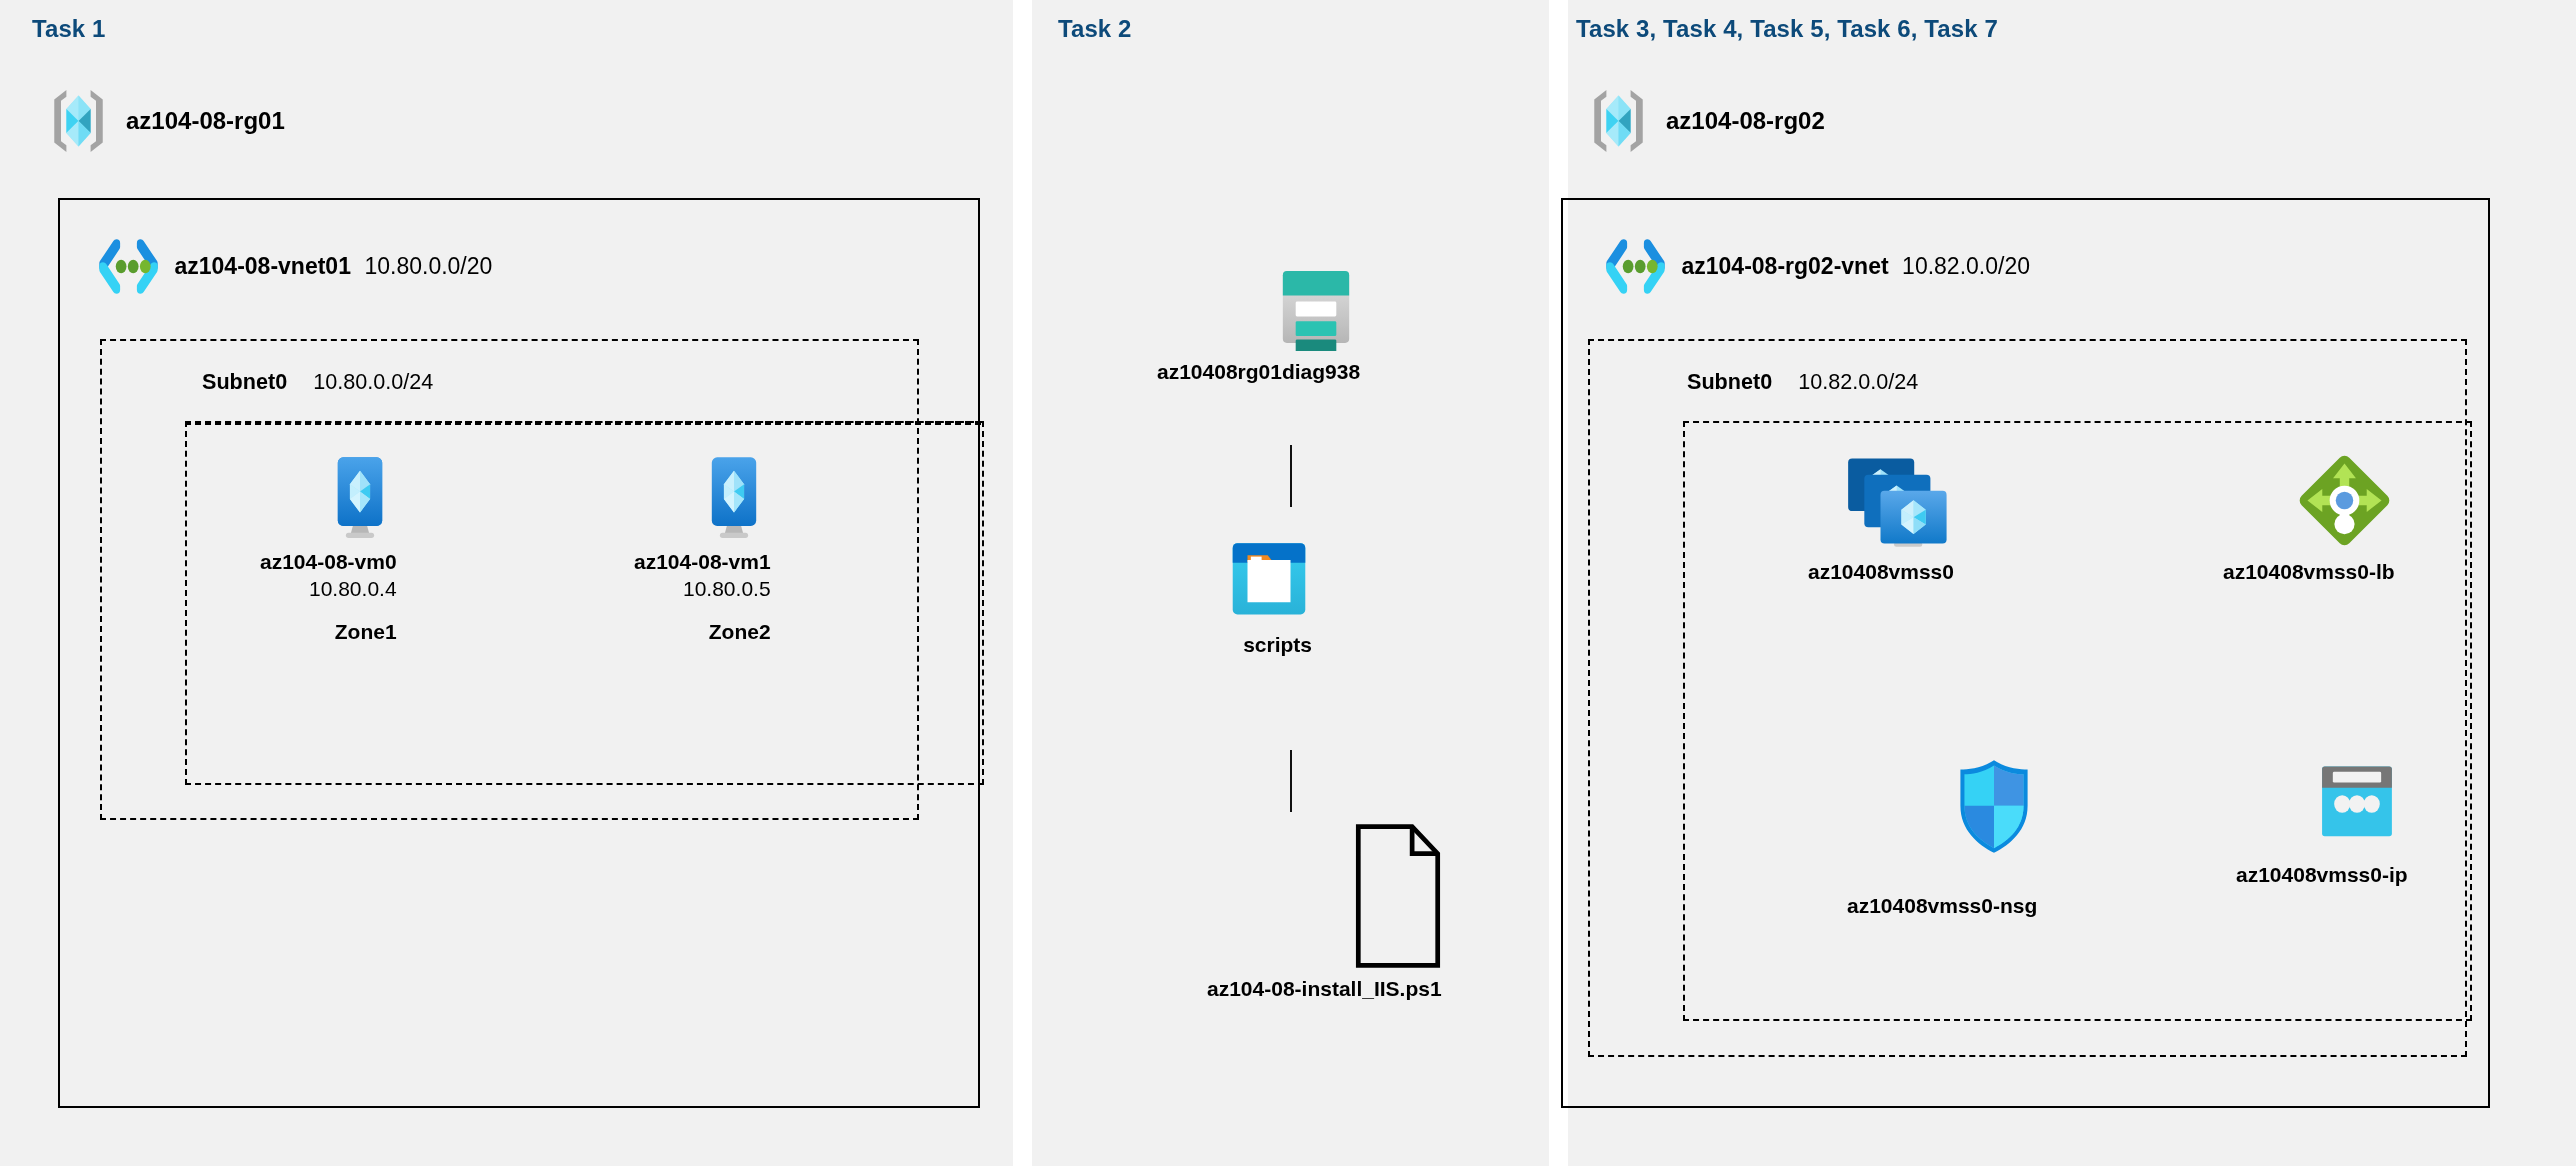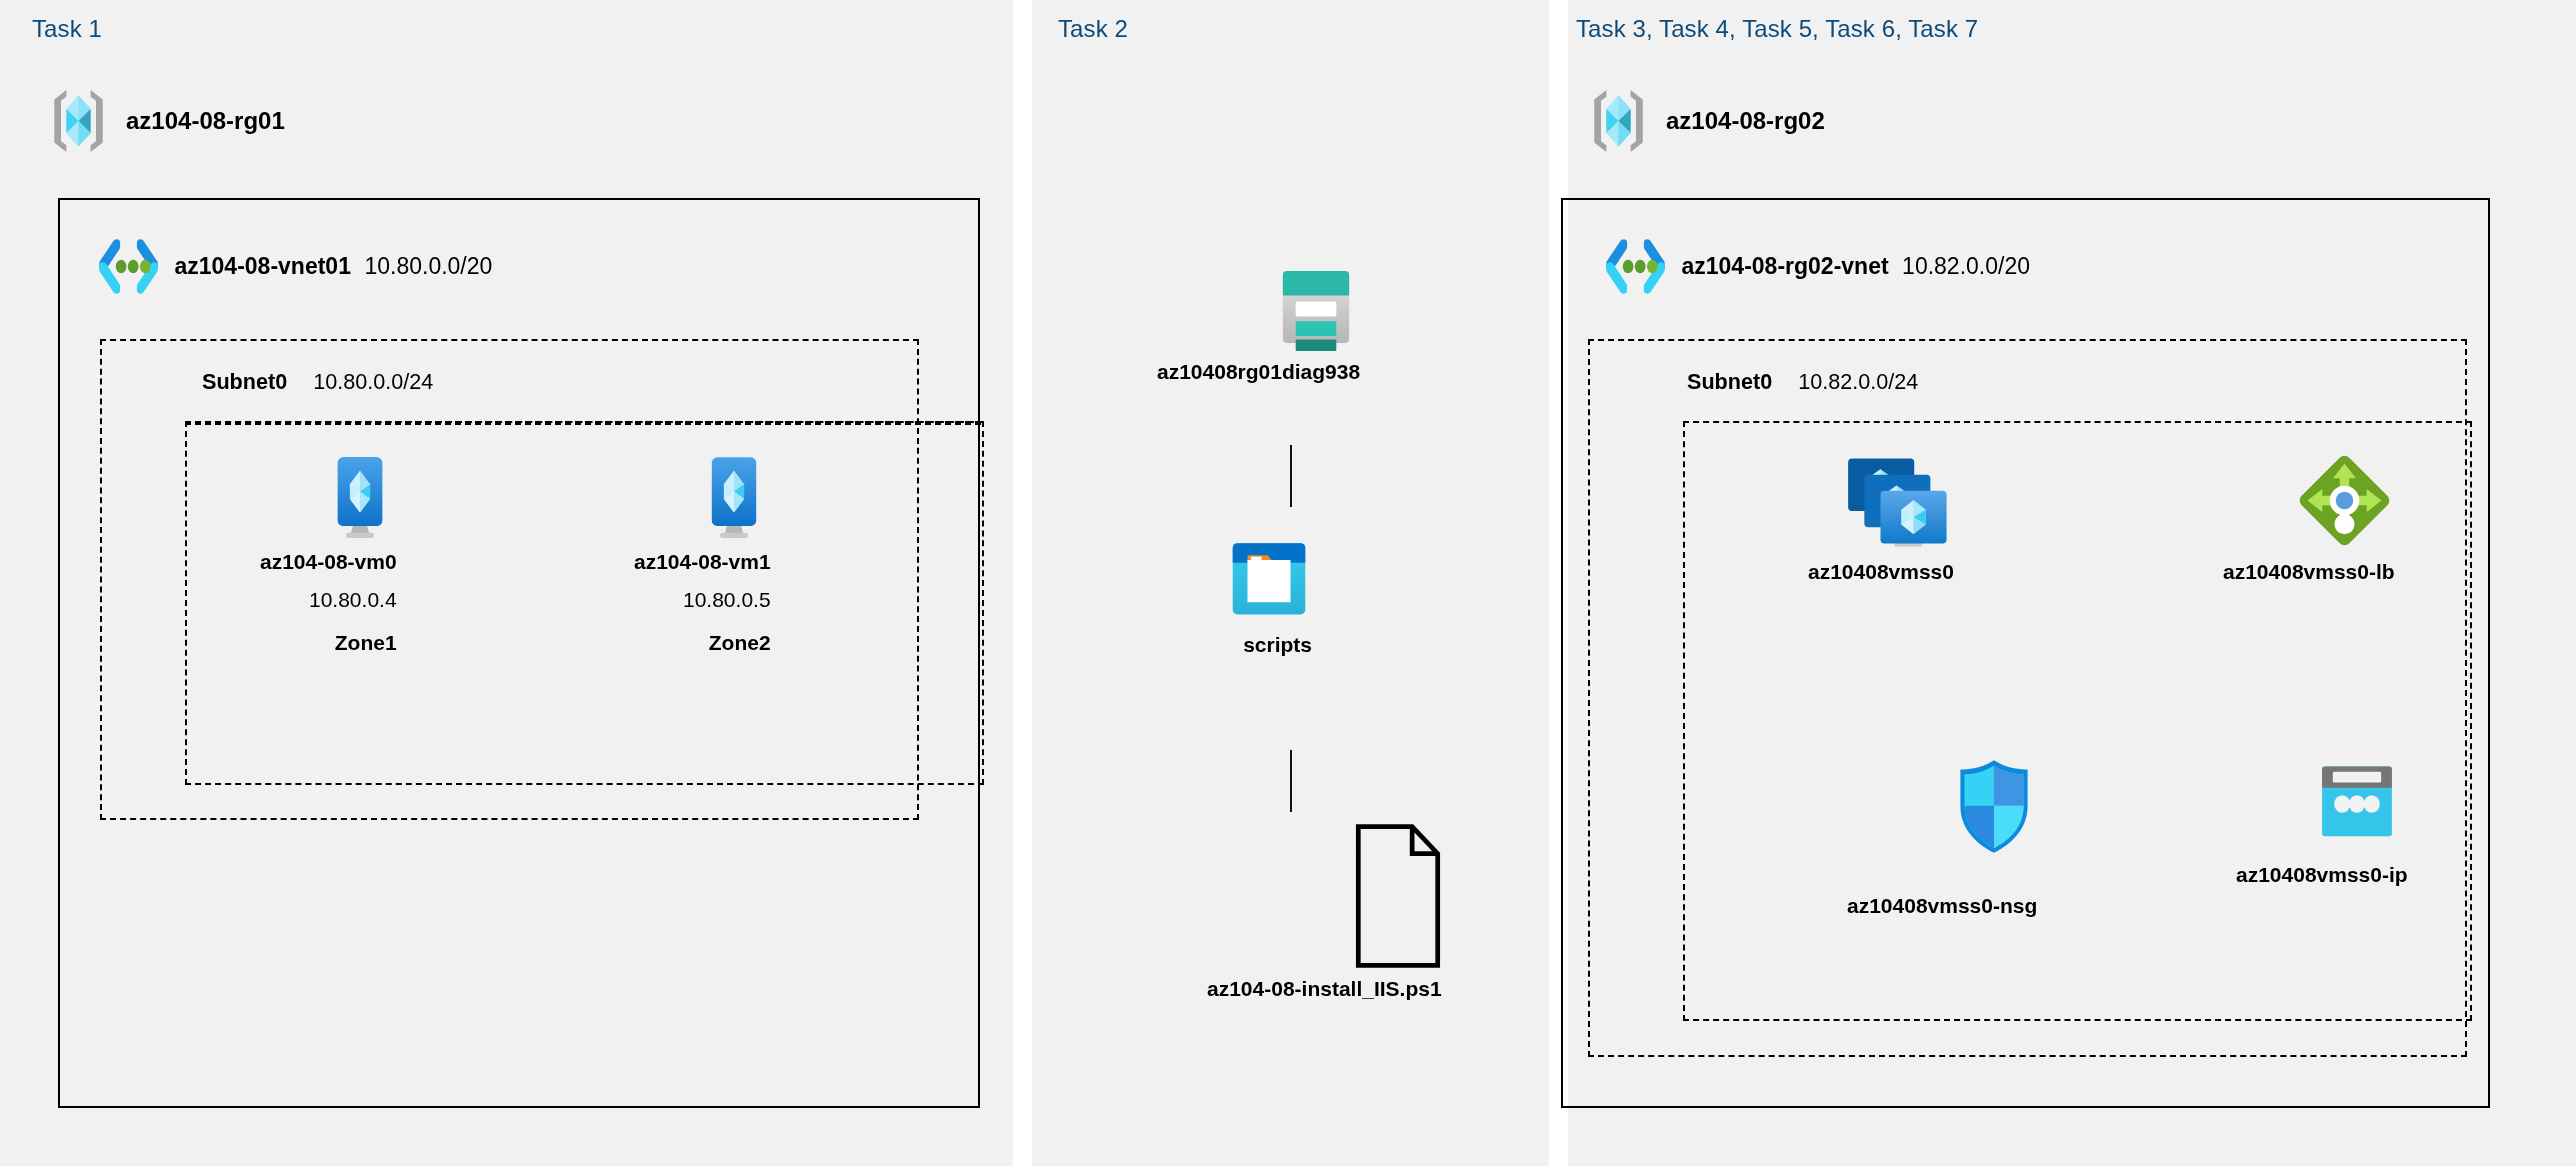--- a/index.html
+++ b/index.html
@@ -15,21 +15,21 @@
     -webkit-font-smoothing: antialiased;
   }
   .panel {
     position: absolute;
     background: #f1f1f1;
     box-sizing: border-box;
   }
   .task-header {
     position: absolute;
     color: #0d4a7a;
-    font-weight: normal;
+    font-weight: bold;
     font-size: 24px;
     letter-spacing: 0.1px;
     white-space: nowrap;
   }
   .rg-row {
     position: absolute;
     display: flex;
     align-items: center;
     gap: 15px;
     white-space: nowrap;
@@ -95,21 +95,21 @@
     font-weight: bold;
     color: #000;
     white-space: nowrap;
     margin-top: 9.4px;
   }
   .node-sub {
     font-size: 21px;
     font-weight: normal;
     color: #000;
     white-space: nowrap;
-    margin-top: 14px;
+    margin-top: 3px;
   }
   .node-zone {
     font-size: 21px;
     font-weight: bold;
     color: #000;
     white-space: nowrap;
     margin-top: 19px;
   }
   .connector {
     position: absolute;

